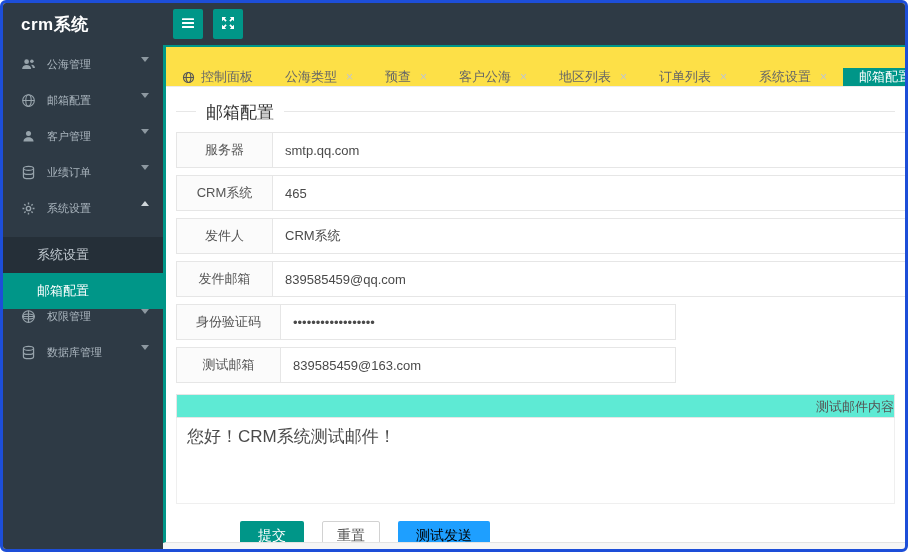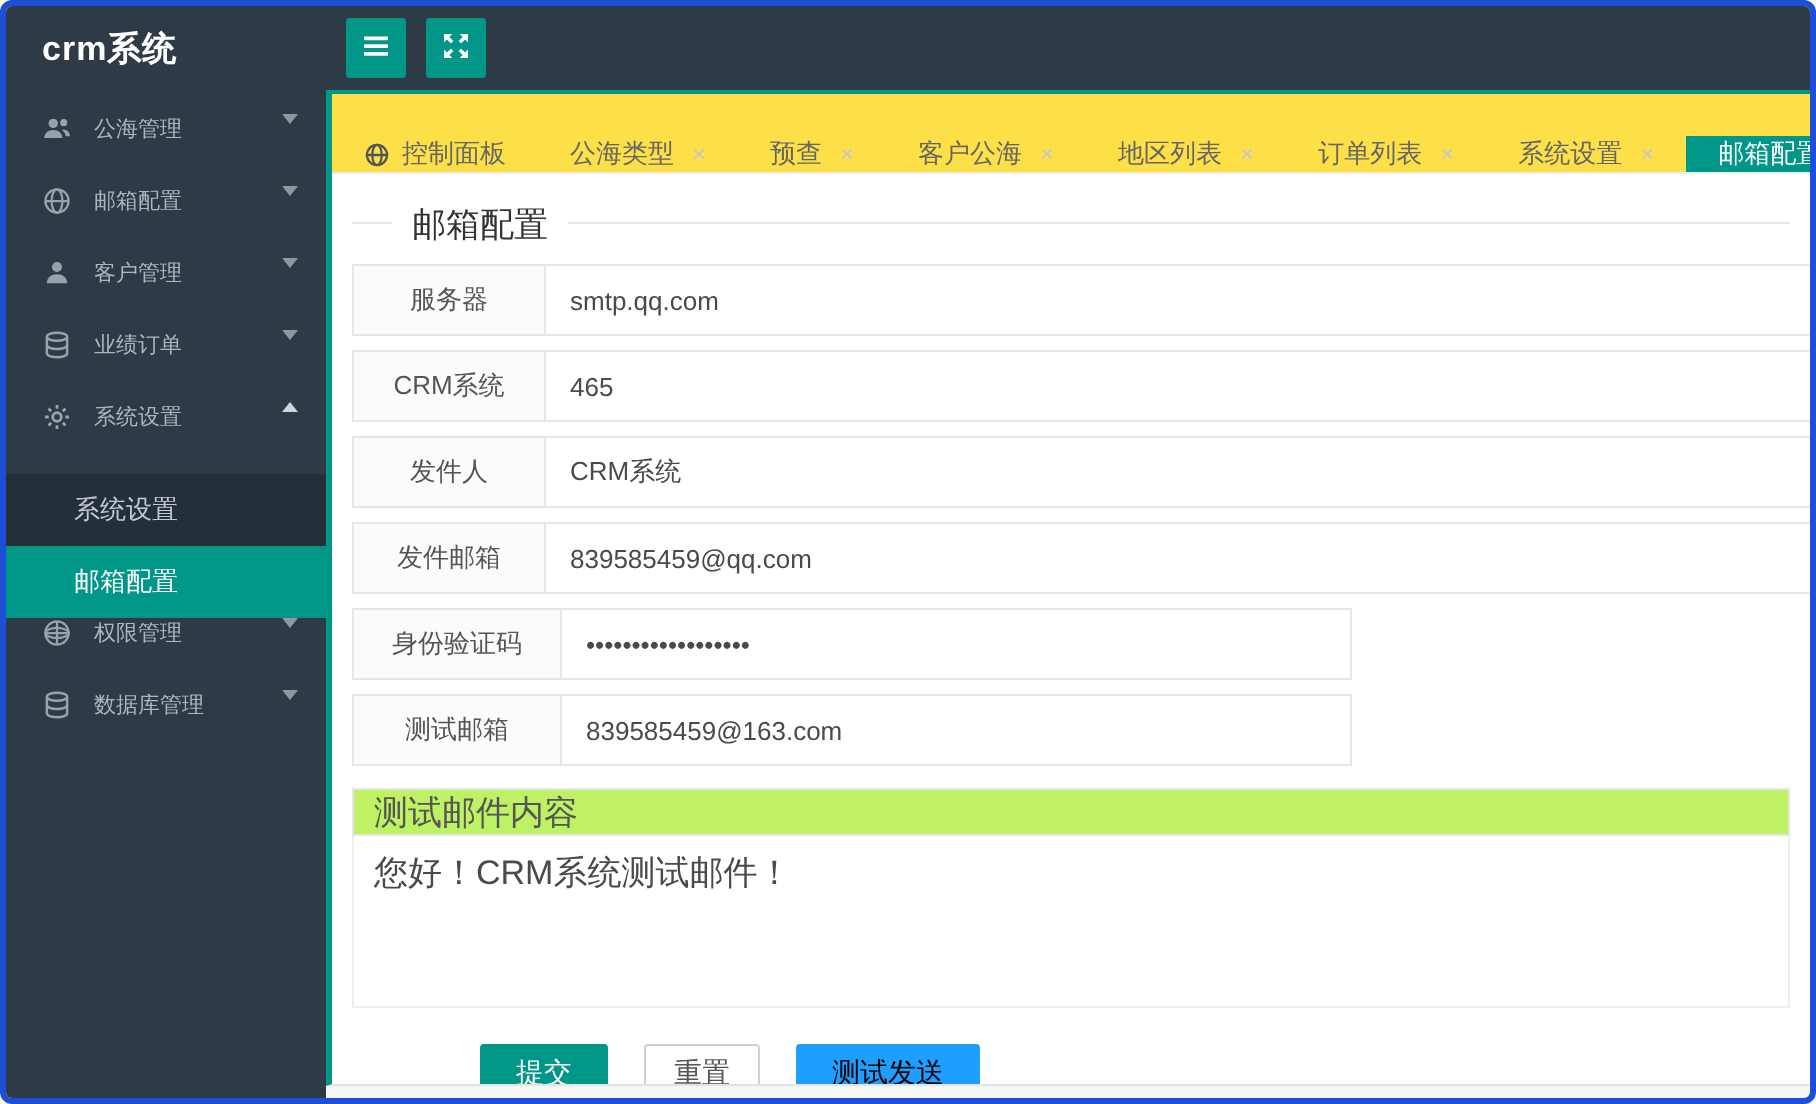--- a/index.html
+++ b/index.html
@@ -44,22 +44,22 @@
                  font-size:17px; color:#333; }
   .fgroup { display:flex; border:1px solid #e6e6e6; height:36px; margin-bottom:7px; background:#fff; }
   .fgroup.wide { width:756px; }
   .fgroup.narrow { width:500px; }
   .flabel { width:96px; flex:0 0 96px; border-right:1px solid #e6e6e6; background:#fbfbfb;
             display:flex; align-items:center; justify-content:center; font-size:13px; color:#555; }
   .fgroup.narrow .flabel { width:104px; flex-basis:104px; }
   .finput { flex:1; border:none; outline:none; padding:0 12px; font-size:13px; color:#4a4a4a;
             background:transparent; font-family:inherit; }
   .ta-group { margin-top:11px; width:100%; }
-  .ta-head { height:24px; line-height:23px; background:#bef264; border:1px solid #e6e6e6;
-             font-size:17px; color:#555; padding-left:10px; }
+  .ta-head { height:24px; line-height:23px; background:#5eead4; border:1px solid #e6e6e6;
+             font-size:13px; color:#555; padding-left:10px;text-align:right; }
   .ta-body { width:100%; height:86px; border:1px solid #efefef; border-top:none; resize:none;
              padding:7px 10px; font-size:17px; color:#4a4a4a; outline:none; font-family:inherit; }
   .btn-row { margin:13px 0 0 64px; display:flex; gap:18px; align-items:center; }
   .btn { height:30px; padding:0 18px; border:none; border-radius:2px; font-size:14px; cursor:pointer;
          font-family:inherit; }
   .btn.primary { background:#009688; color:#fff; }
   .btn.default { background:#fff; color:#555; border:1px solid #d2d2d2; padding:0 14px; }
   .btn.info { background:#1E9FFF; color:#000000; }
 </style>
 </head>

